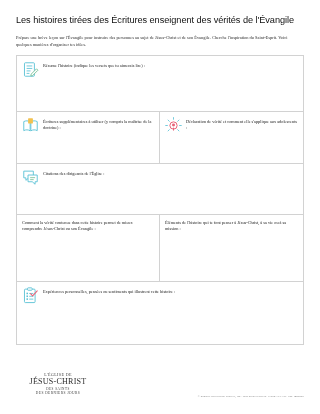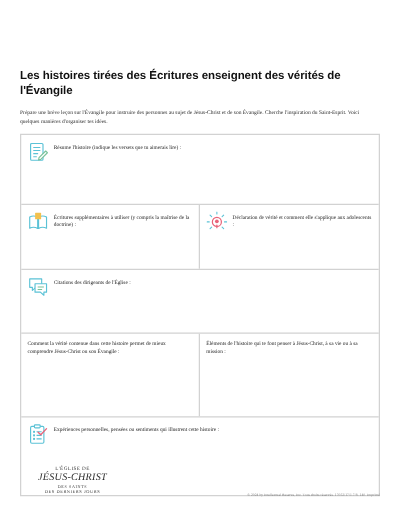--- a/index.html
+++ b/index.html
@@ -23,24 +23,23 @@
   }
 
   
   .header {
     padding: 14px 16px 0 16px;
   }
 
   .page-title {
     font-size: 9.2px;
     line-height: 12px;
-    font-weight: bold;
+    font-weight: normal;
     color: #111111;
     letter-spacing: -0.05px;
-    margin-top: 40px;
   }
 
   .intro {
     margin-top: 9px;
     font-size: 4.4px;
     line-height: 6.6px;
     color: #2b2b2b;
     font-family: "Liberation Serif", serif;
     max-width: 276px;
   }
@@ -120,21 +119,20 @@
   .logo .l1 {
     font-size: 4.1px;
     letter-spacing: 0.35px;
     line-height: 5.4px;
   }
   .logo .l2 {
     font-size: 8.1px;
     letter-spacing: 0.2px;
     line-height: 9.4px;
     color: #2d2d2d;
-    font-style: italic;
   }
   .logo .l3 {
     font-size: 3.3px;
     letter-spacing: 0.5px;
     line-height: 4.6px;
   }
   .logo .l4 {
     font-size: 3.5px;
     letter-spacing: 0.45px;
     line-height: 4.8px;

